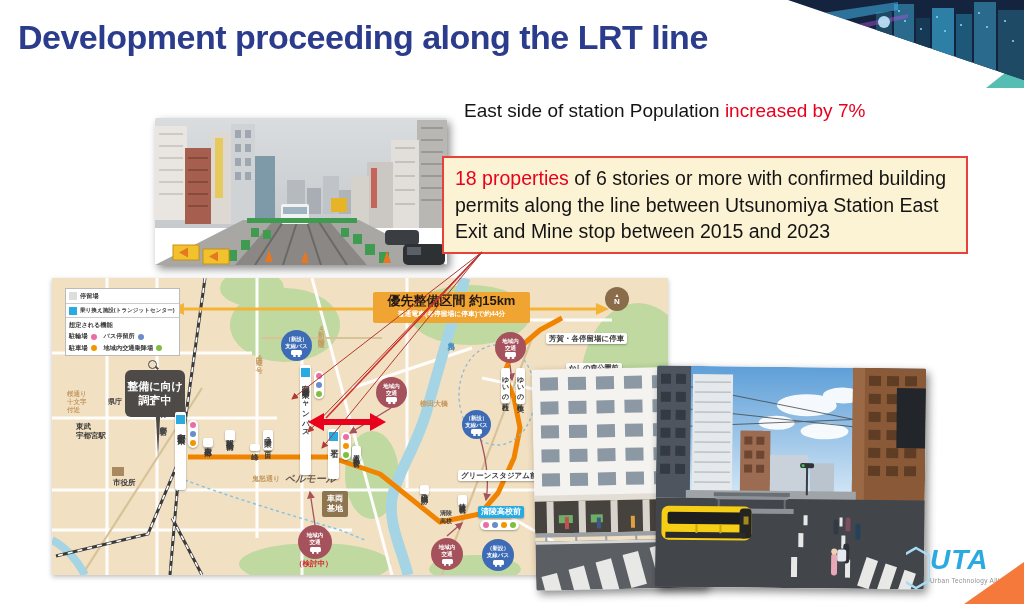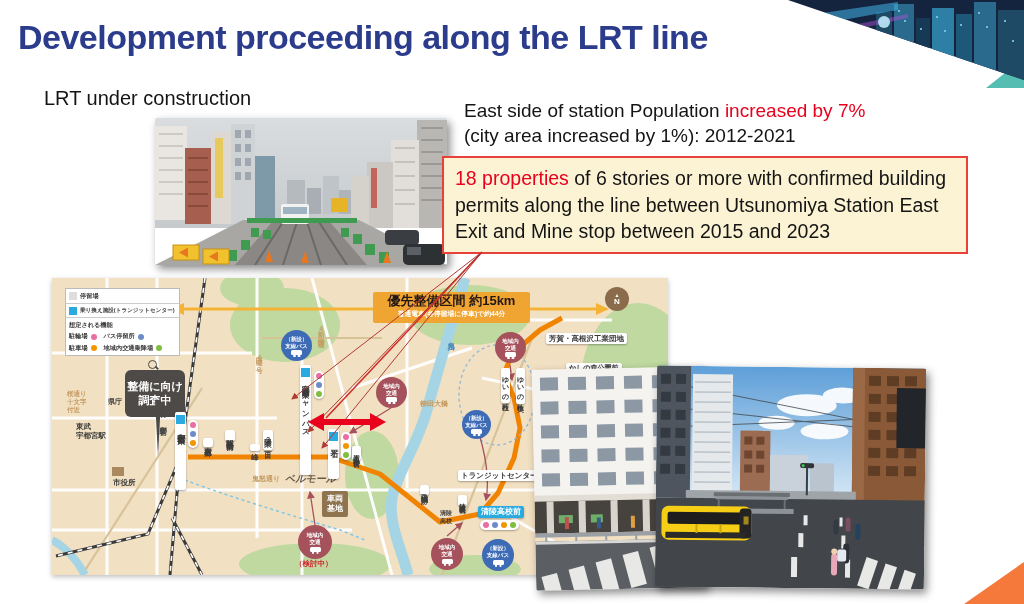--- a/index.html
+++ b/index.html
@@ -111,21 +111,20 @@
         <rect x="132" y="28" width="2" height="2"></rect>
           <rect x="172" y="24" width="2" height="2"></rect>
       </g>
       <polygon points="0,18 110,2 110,10 0,30" fill="#3FB5E8" opacity=".55"></polygon>
       <polygon points="20,34 120,14 120,18 20,40" fill="#B04FD8" opacity=".45"></polygon>
       <circle cx="96" cy="22" r="6" fill="#BFE9FA" opacity=".9"></circle>
     </svg>
   </div>
   <div class="title">Development proceeding along the LRT line</div>
 
-  <div class="sec-label" style="left:44px;top:87px;">LRT under construction</div>
   <div class="photo photo1">
     <svg width="292" height="147" viewBox="0 0 292 147">
       <defs>
         <linearGradient id="sky1" x1="0" y1="0" x2="0" y2="1">
           <stop offset="0" stop-color="#DADDDF"></stop>
             <stop offset="1" stop-color="#C6CACD"></stop>
         </linearGradient>
       </defs>
       <rect width="292" height="110" fill="url(#sky1)"></rect>
       <g>
@@ -205,21 +204,20 @@
       <g>
         <rect x="230" y="112" width="34" height="15" rx="4" fill="#3A3D42"></rect>
         <rect x="248" y="126" width="42" height="21" rx="5" fill="#2E3134"></rect>
         <rect x="252" y="129" width="14" height="8" fill="#5A6066"></rect>
       </g>
     </svg>
   </div>
 
   <div class="pop-text">
     <span>East side of station Population </span><span class="red">increased by 7%</span><br>
-    <span>(city area increased by 1%): 2012-2021</span>
   </div>
 
   <div class="permit-box">
     <span class="red">18 properties</span><span> of 6 stories or more with confirmed building permits along the line between Utsunomiya Station East Exit and Mine stop between 2015 and 2023</span>
   </div>
 
   <div class="map">
     <svg class="base" width="616" height="297" viewBox="0 0 616 297">
       <g fill="#BFD9A0">
         <ellipse cx="233" cy="47" rx="55" ry="37"></ellipse>
@@ -401,22 +399,22 @@
     <div class="vl" style="left:406px;top:217px;">
       <span class="t" style="font-size:6.5px;">清陵高校前</span>
     </div>
     <div class="vl" style="left:449px;top:90px;">
       <span class="t" style="font-size:7px;">ゆいの杜西</span>
     </div>
     <div class="vl" style="left:464px;top:90px;">
       <span class="t" style="font-size:7px;">ゆいの杜中央</span>
     </div>
     <div class="hl" style="left:514px;top:85px;font-size:7px;">かしの森公園前</div>
-    <div class="hl" style="left:494px;top:55px;">芳賀・高根沢工業団地</div>
-    <div class="hl" style="left:406px;top:192px;">トランジットセンター</div>
+    <div class="hl" style="left:494px;top:55px;">芳賀・各停留場に停車</div>
+    <div class="hl" style="left:406px;top:192px;">グリーンスタジアム前</div>
     <div class="hl cyanbg" style="left:426px;top:228px;">清陵高校前</div>
     <div class="dotsh" style="left:428px;top:242px;">
       <i class="dp"></i>
       <i class="db"></i>
       <i class="do"></i>
       <i class="dg"></i>
     </div>
 
     <div class="cb blue" style="left:229px;top:52px;width:31px;height:31px;">
       <span>（新設）
@@ -683,15 +681,22 @@
       <line x1="482" y1="252" x2="308" y2="432"></line>
       <line x1="482" y1="252" x2="322" y2="448"></line>
     </g>
     <g>
       <line x1="322" y1="422" x2="372" y2="422" stroke="#E8001D" stroke-width="6"></line>
       <polygon points="324,413 324,431 308,422" fill="#E8001D"></polygon>
       <polygon points="370,413 370,431 386,422" fill="#E8001D"></polygon>
     </g>
   </svg>
 
+  <div class="logo">
+    <svg class="hex" width="24" height="44" viewBox="0 0 24 44">
+      <polygon points="10,2 24,10 24,34 10,42 -4,34 -4,10" fill="none" stroke="#A6DCF4" stroke-width="2.5"></polygon>
+    </svg>
+    <div class="acr">UTA</div>
+    <div class="tag">Urban Technology Alliance</div>
+  </div>
   <div class="corner-tri"></div>
 
 </div>
 
 </body></html>

